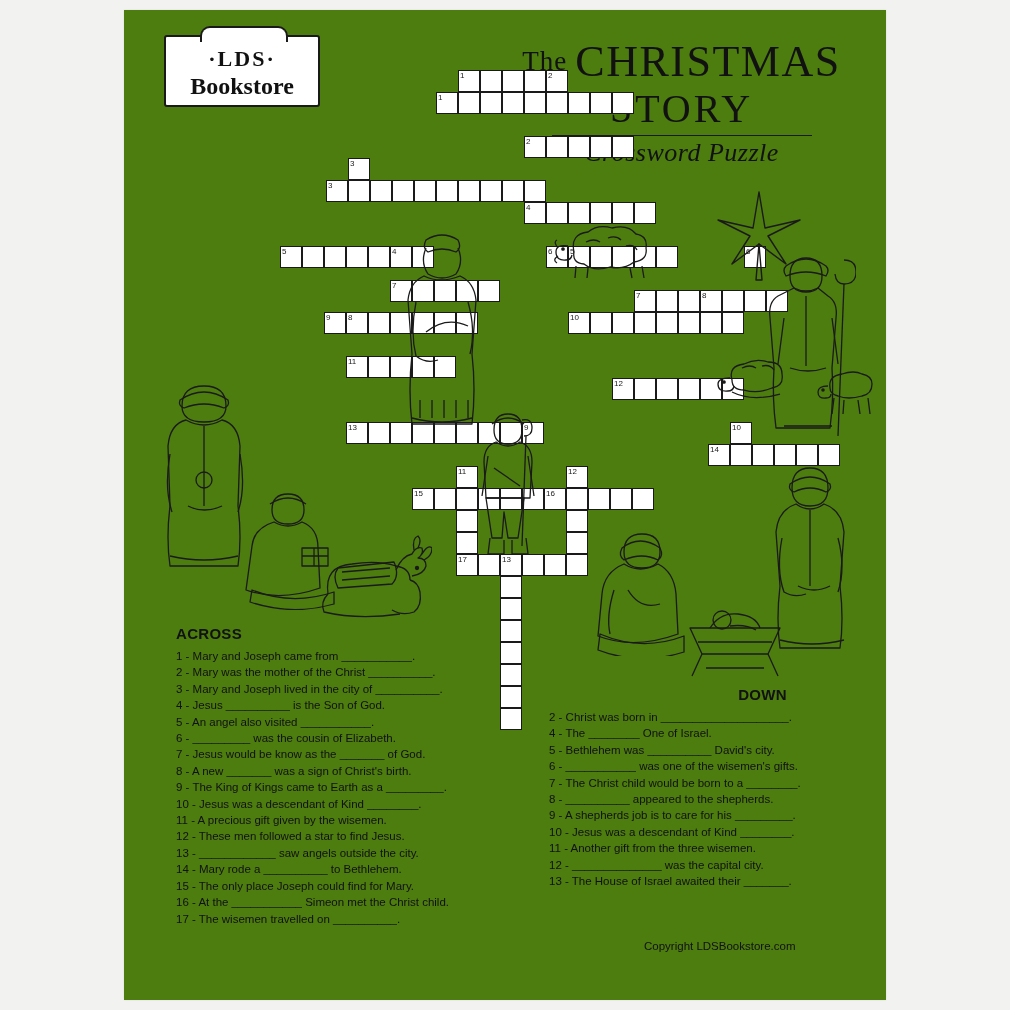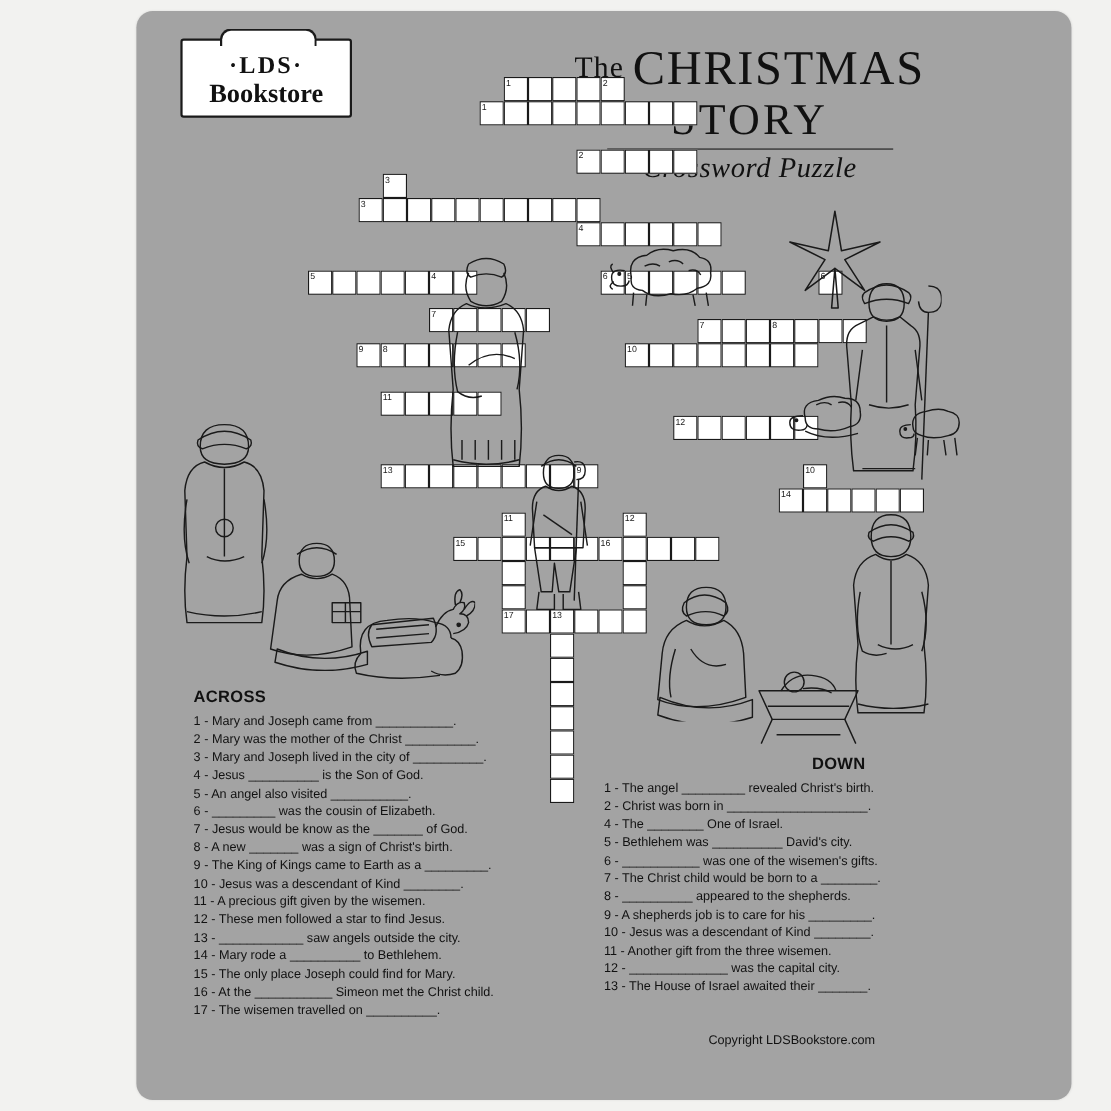--- a/index.html
+++ b/index.html
@@ -17,25 +17,24 @@
   #page {
     position: relative;
     width: 1010px;
     height: 1010px;
     background: #f2f2f0;
   }
   #sheet {
     position: absolute;
     left: 124px;
     top: 10px;
-    width: 850px;
+    width: 762px;
     height: 990px;
-    background: #a3a3a3;
+    background: #4d7c0f;
     box-shadow: 0 0 2px rgba(0,0,0,0.10);
-    border-radius: 15px;
   }
 
   
   #logo {
     position: absolute;
     left: 40px;
     top: 25px;
     width: 152px;
     height: 68px;
     border: 2px solid #1a1a1a;
@@ -586,21 +585,20 @@
       <div class="clue">12 - These men followed a star to find Jesus.</div>
       <div class="clue">13 - ____________ saw angels outside the city.</div>
       <div class="clue">14 - Mary rode a __________ to Bethlehem.</div>
       <div class="clue">15 - The only place Joseph could find for Mary.</div>
       <div class="clue">16 - At the ___________ Simeon met the Christ child.</div>
       <div class="clue">17 - The wisemen travelled on __________.</div>
     </div>
 
     <div id="down-block">
       <div class="clue-head">DOWN</div>
-      <div class="clue">1 - The angel _________ revealed Christ's birth.</div>
       <div class="clue">2 - Christ was born in ____________________.</div>
       <div class="clue">4 - The ________ One of Israel.</div>
       <div class="clue">5 - Bethlehem was __________ David's city.</div>
       <div class="clue">6 - ___________ was one of the wisemen's gifts.</div>
       <div class="clue">7 - The Christ child would be born to a ________.</div>
       <div class="clue">8 - __________ appeared to the shepherds.</div>
       <div class="clue">9 - A shepherds job is to care for his _________.</div>
       <div class="clue">10 - Jesus was a descendant of Kind ________.</div>
       <div class="clue">11 - Another gift from the three wisemen.</div>
       <div class="clue">12 - ______________ was the capital city.</div>

